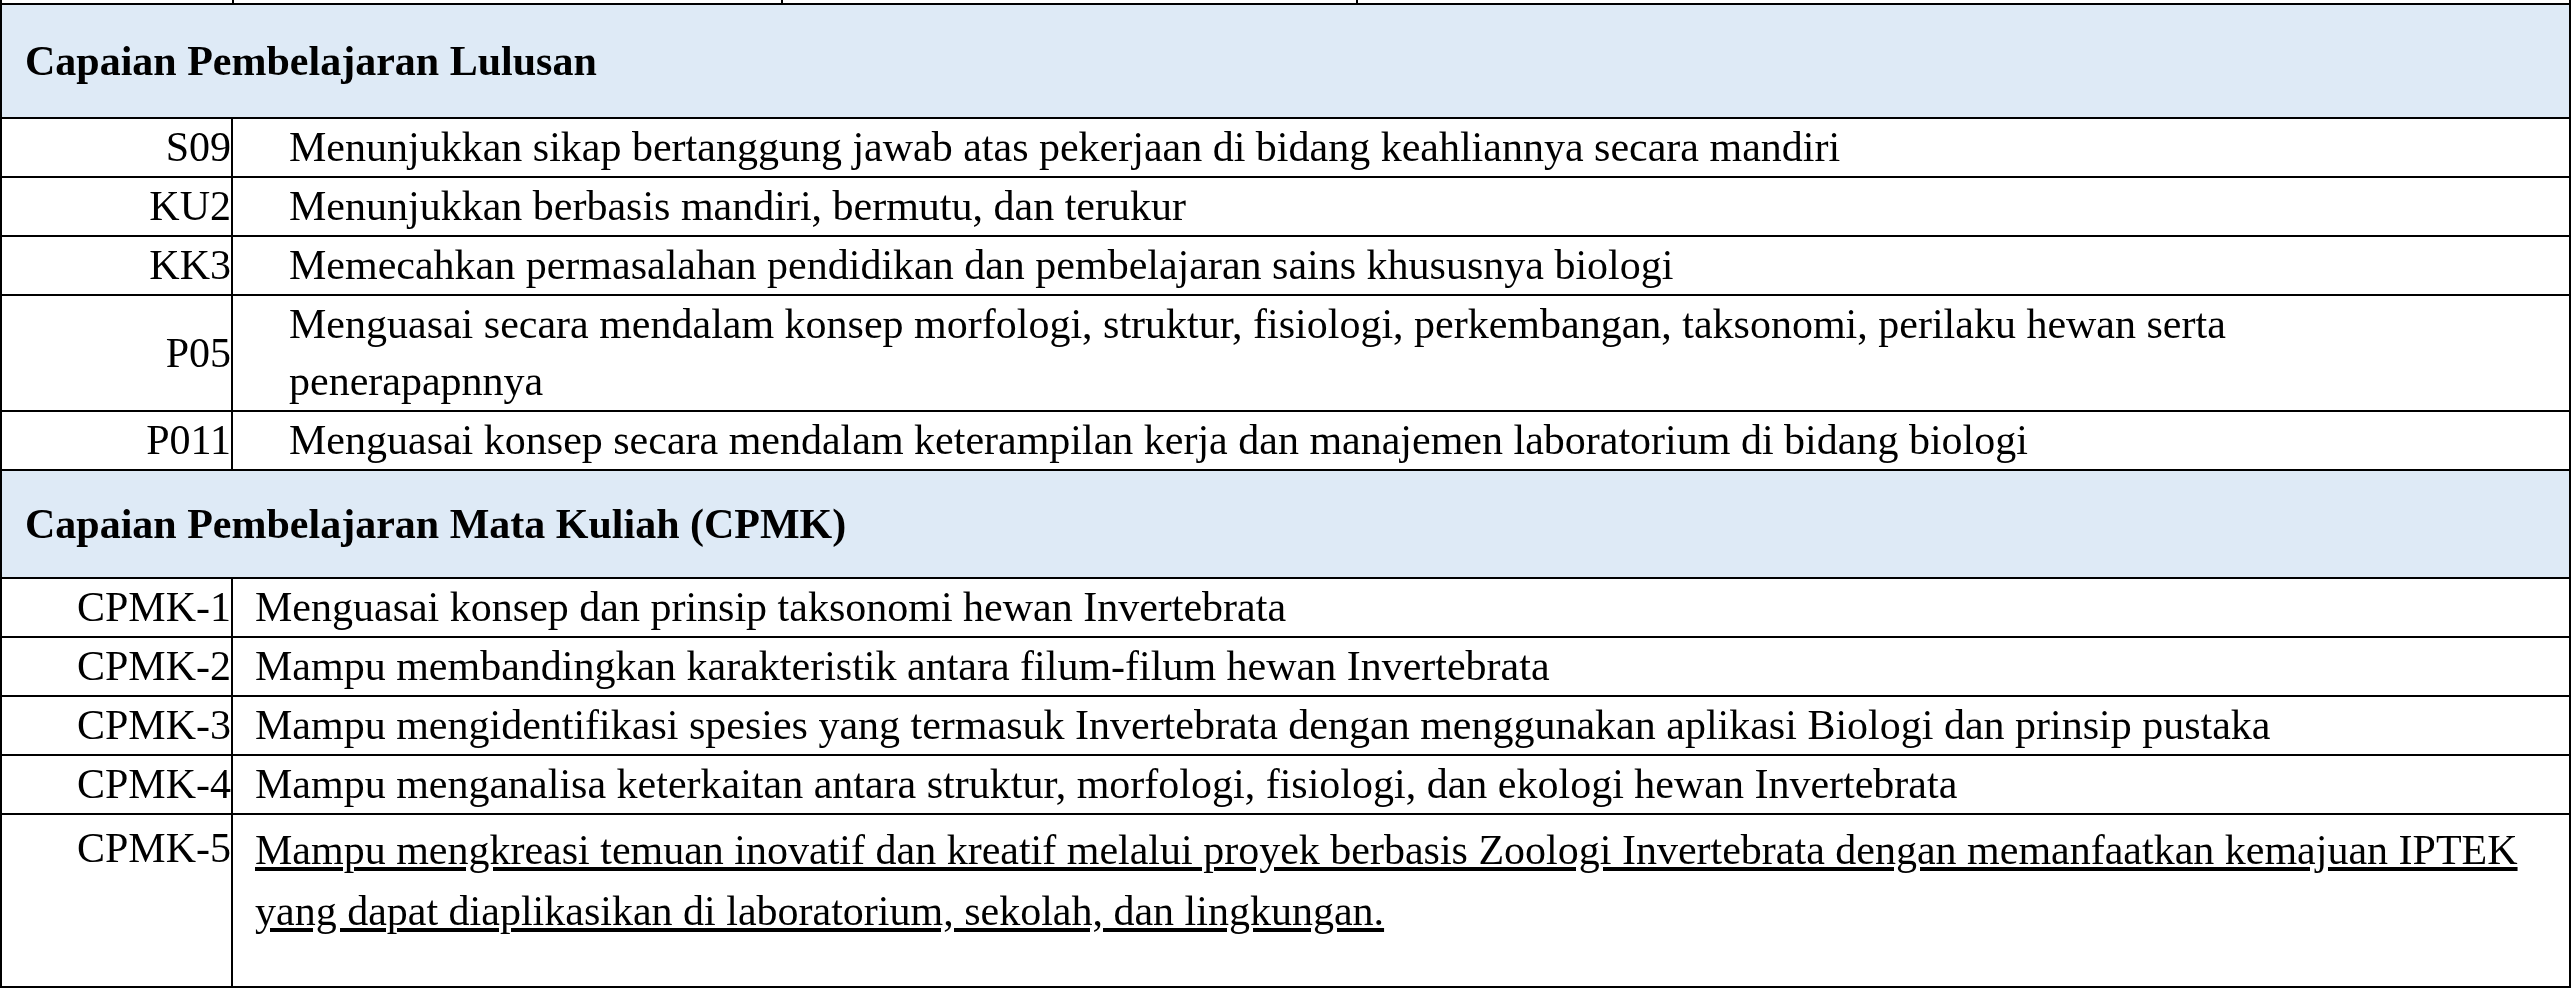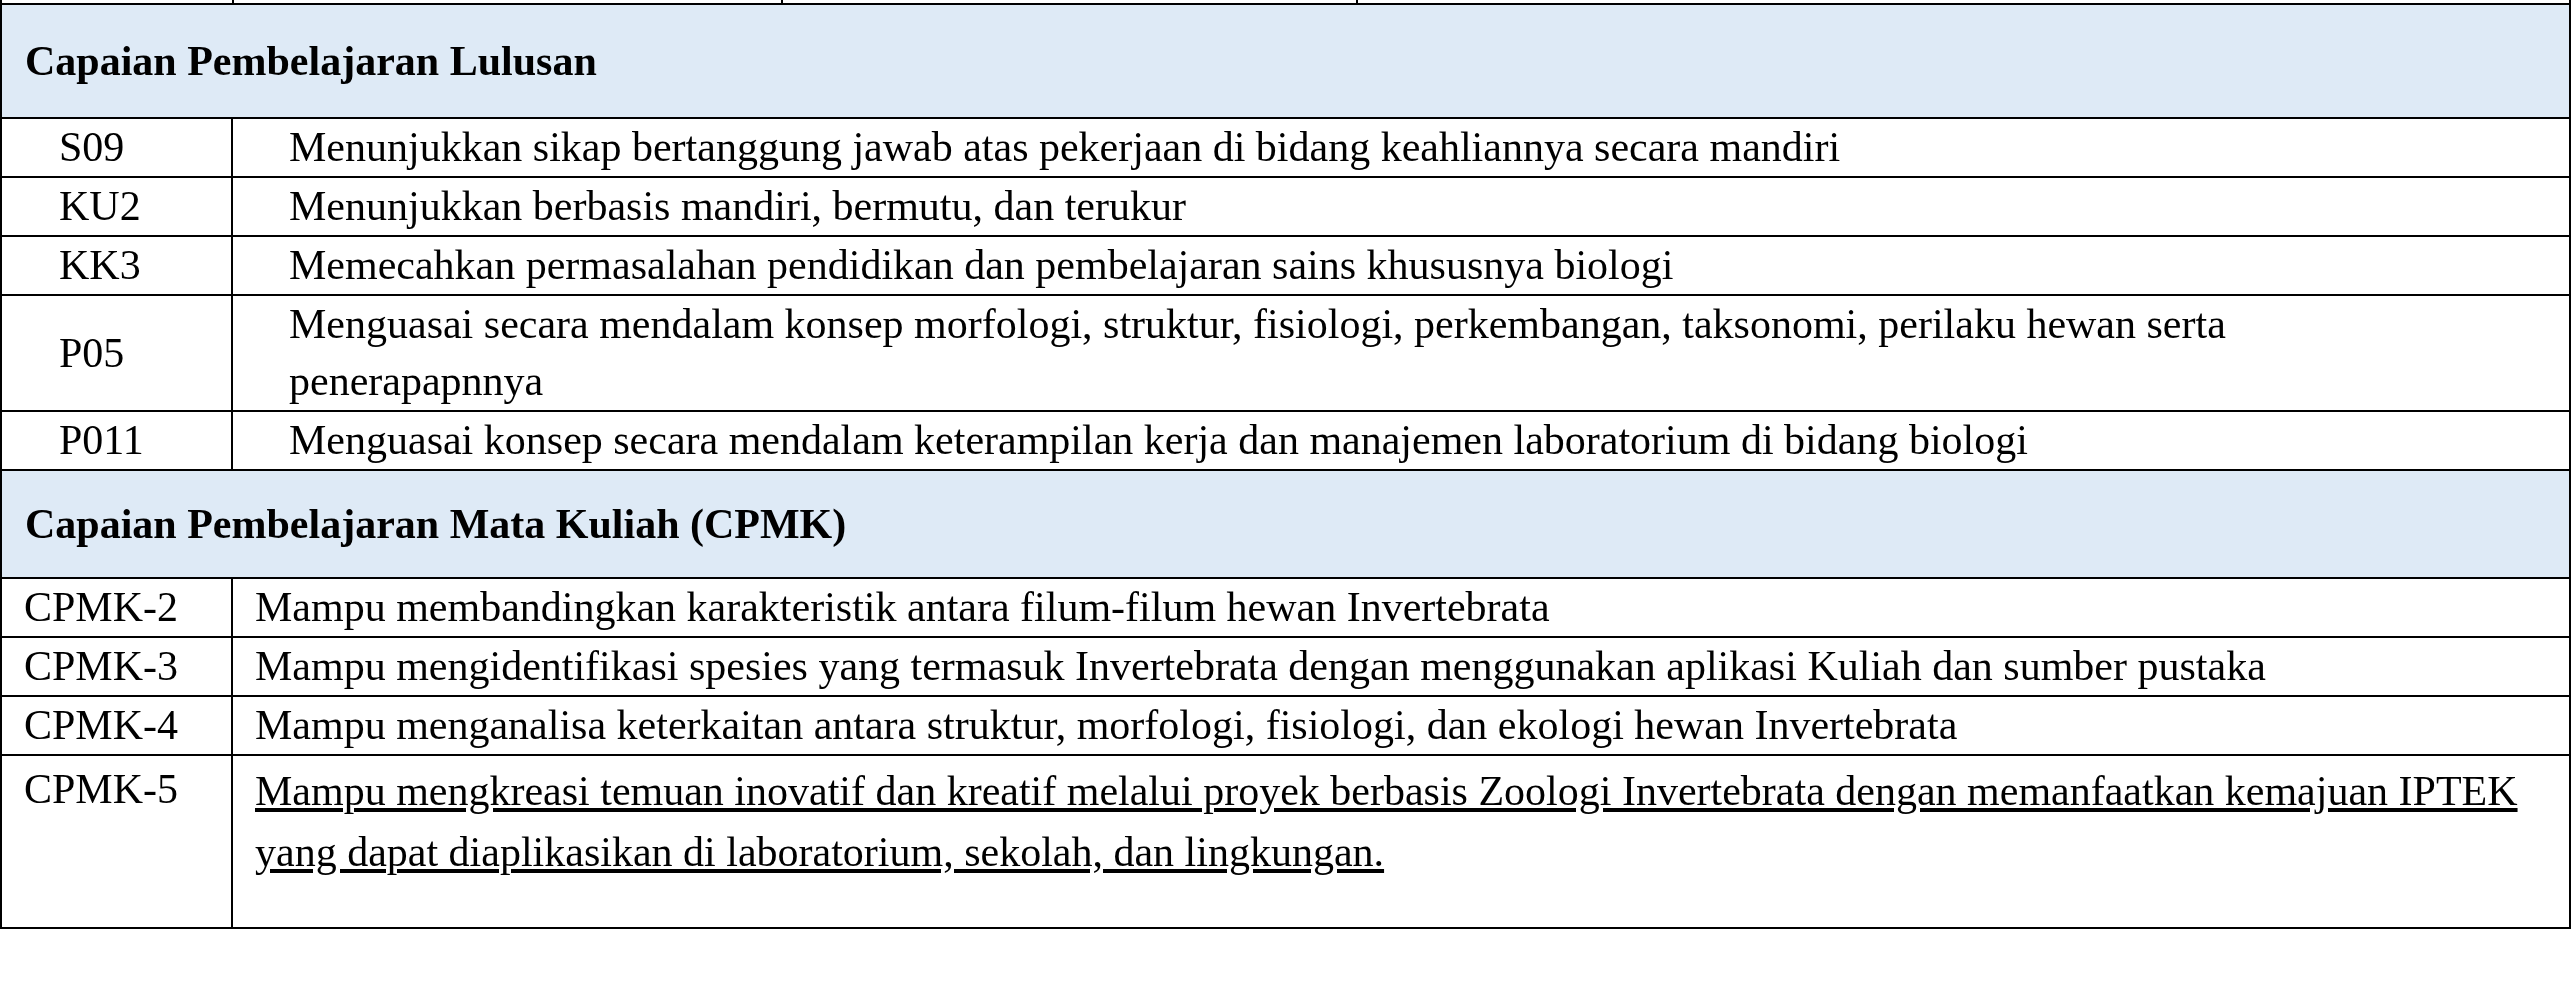--- a/index.html
+++ b/index.html
@@ -60,21 +60,21 @@
   .table td.wrap { white-space: normal; }
   .section-header td {
     background: #DEEAF6;
     font-weight: bold;
     padding-left: 23px;
   }
   .sec1 td { height: 112px; }
   .sec2 td { height: 106px; }
   .code-cell {
     width: 227px;
-    text-align: left;
+    text-align: right;
     padding-left: 57px !important;
   }
   .code-cell.cpmk {
     padding-left: 22px !important;
   }
   .desc-cell {
     padding-left: 56px !important;
   }
   .desc-cell.cpmk {
     padding-left: 22px !important;
@@ -125,26 +125,30 @@
       </tr>
       <tr class="r-single">
         <td class="code-cell">P011</td>
         <td class="desc-cell">Menguasai konsep secara mendalam keterampilan kerja dan manajemen laboratorium di bidang biologi</td>
       </tr>
 
       <tr class="section-header sec2">
         <td colspan="2">Capaian Pembelajaran Mata Kuliah (CPMK)</td>
       </tr>
       <tr class="r-cpmk">
+        <td class="code-cell cpmk">CPMK-1</td>
+        <td class="desc-cell cpmk">Menguasai konsep dan prinsip taksonomi hewan Invertebrata</td>
+      </tr>
+      <tr class="r-cpmk">
         <td class="code-cell cpmk">CPMK-2</td>
         <td class="desc-cell cpmk">Mampu membandingkan karakteristik antara filum-filum hewan Invertebrata</td>
       </tr>
       <tr class="r-cpmk">
         <td class="code-cell cpmk">CPMK-3</td>
-        <td class="desc-cell cpmk">Mampu mengidentifikasi spesies yang termasuk Invertebrata dengan menggunakan aplikasi Kuliah dan sumber pustaka</td>
+        <td class="desc-cell cpmk">Mampu mengidentifikasi spesies yang termasuk Invertebrata dengan menggunakan aplikasi Biologi dan prinsip pustaka</td>
       </tr>
       <tr class="r-cpmk">
         <td class="code-cell cpmk">CPMK-4</td>
         <td class="desc-cell cpmk">Mampu menganalisa keterkaitan antara struktur, morfologi, fisiologi, dan ekologi hewan Invertebrata</td>
       </tr>
       <tr class="r-cpmk5">
         <td class="code-cell cpmk">CPMK-5</td>
         <td class="desc-cell cpmk wrap" style="padding-right:15.5px">Mampu mengkreasi temuan inovatif dan kreatif melalui proyek berbasis Zoologi Invertebrata dengan memanfaatkan kemajuan IPTEK yang dapat diaplikasikan di laboratorium, sekolah, dan lingkungan.</td>
       </tr>
     </tbody>

